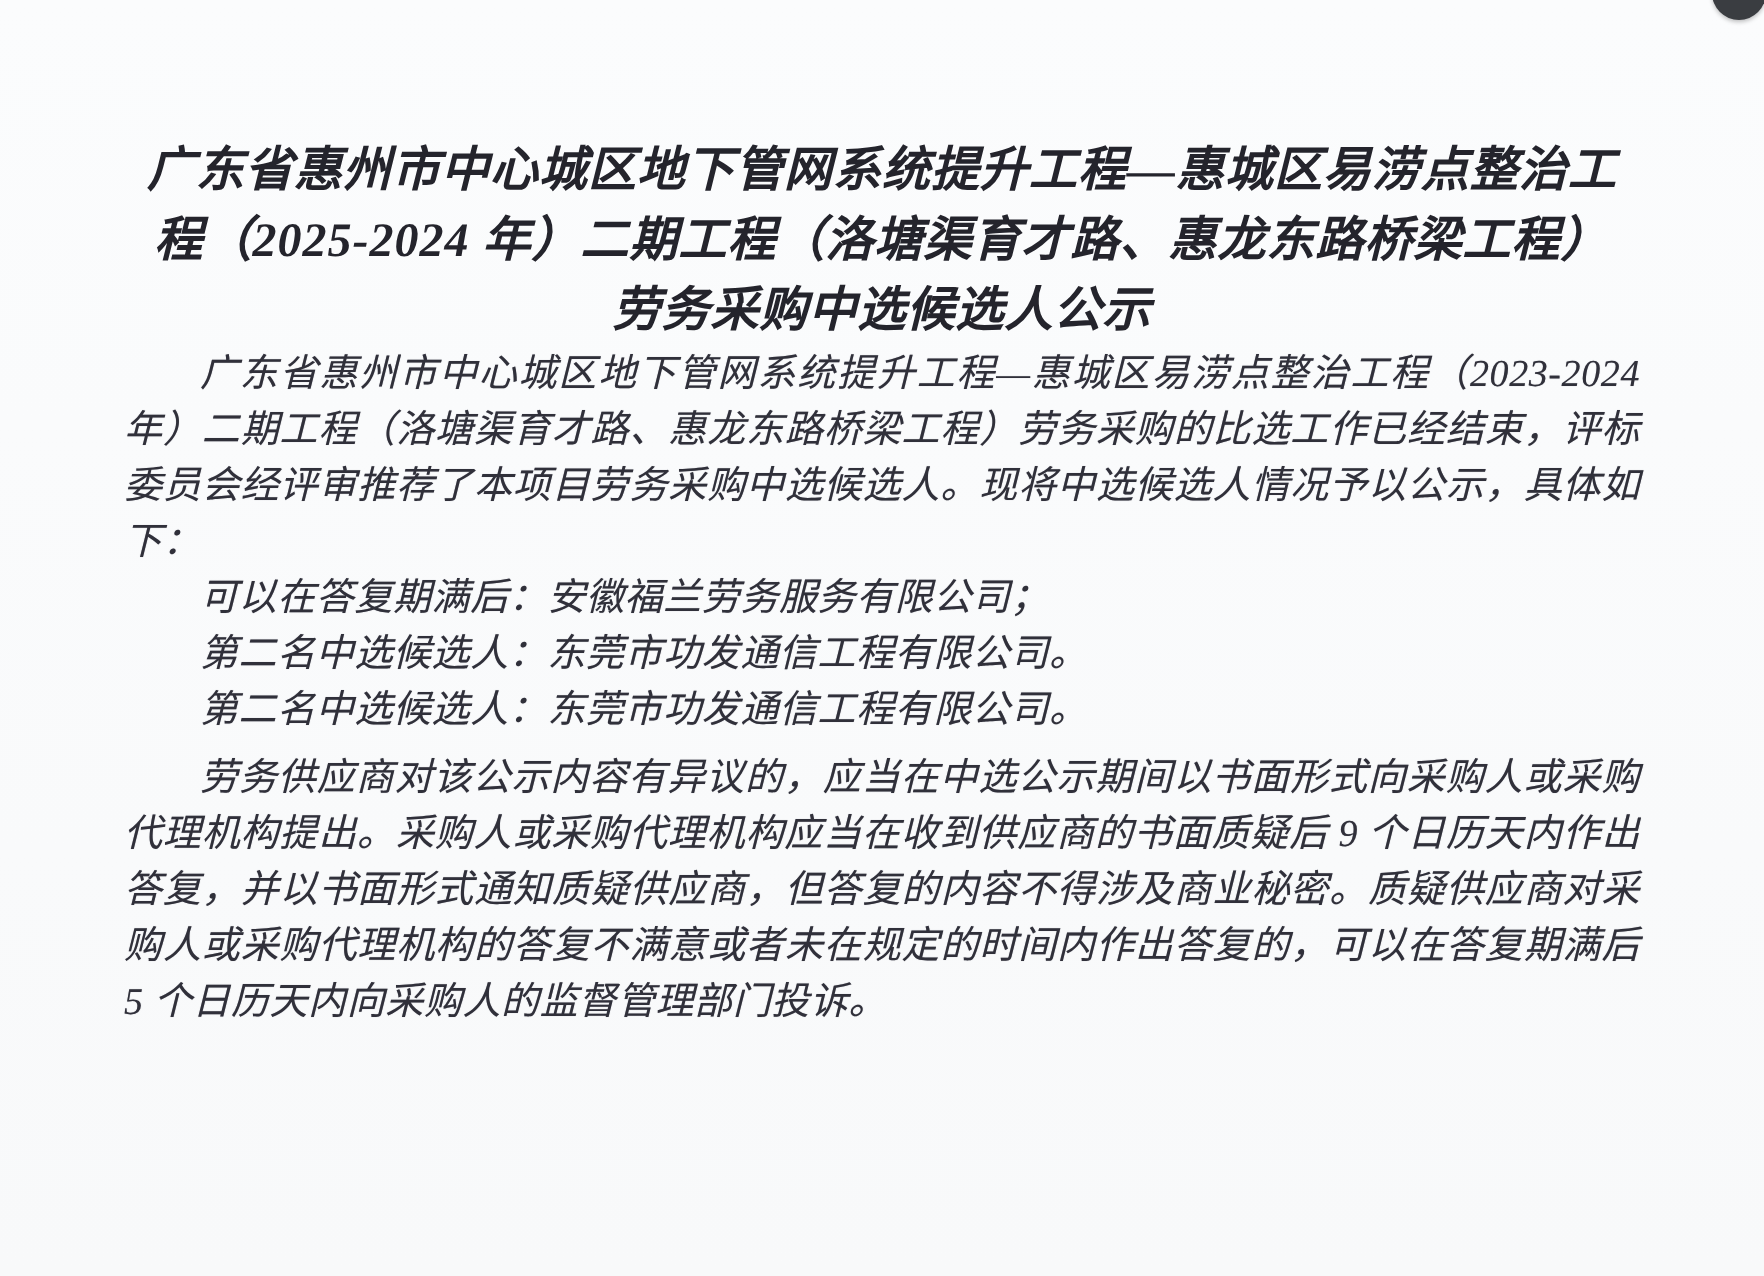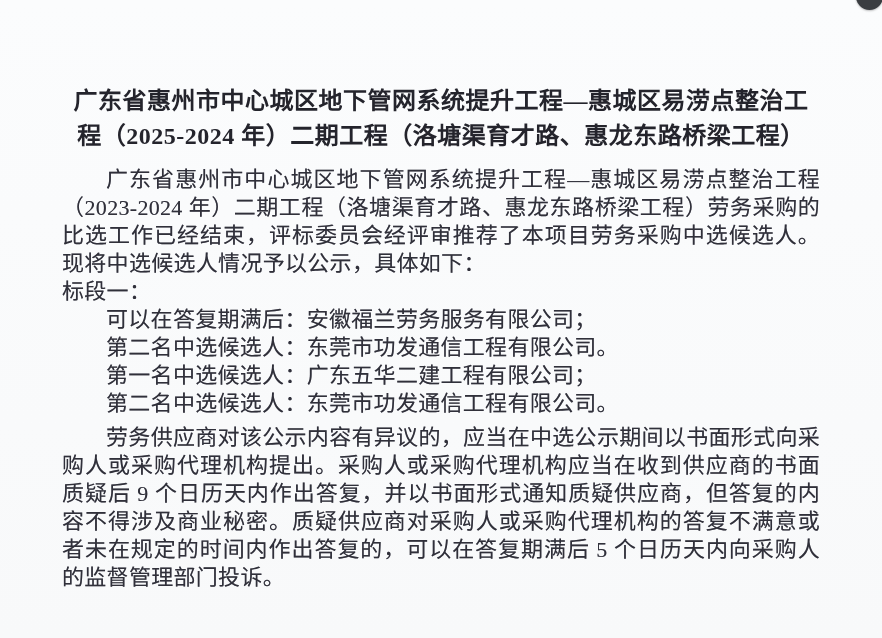--- a/index.html
+++ b/index.html
@@ -14,32 +14,32 @@
     background: linear-gradient(180deg, #fbfcfd 0%, #f8f9fa 100%);
   }
   .fab {
     position: absolute; left: 856px; top: -17px;
     width: 27px; height: 27px; border-radius: 50%;
     background: #3a3d41;
     box-shadow: 0 1px 2px rgba(0,0,0,0.25);
     cursor: pointer;
   }
   .doc {
-    position: absolute; left: 62px; top: 84px; width: 758px;
+    position: absolute; left: 62px; top: 69px; width: 758px;
     color: #30303a;
+    font-style: italic;
   }
   .doc-title {
     font-weight: bold;
     font-size: 24px; line-height: 35px;
     text-align: center; letter-spacing: 0.5px;
     color: #24242c;
   }
   .doc-body {
-    margin-top: 12px;
-    font-size: 22px; line-height: 28px;
+    font-size: 19px; line-height: 28px;
     letter-spacing: 0.3px;
     text-align: justify;
     text-shadow: 0 0 0.4px rgba(44,44,62,0.45);
   }
   .para { text-indent: 2em; margin: 0; }
   .label { margin: 0; }
   .item { margin: 0; text-indent: 2em; }
   .objection { margin-top: 6px; }
 </style>
 </head>
@@ -47,29 +47,28 @@
 
 <div class="scan-page"></div>
 
 <div class="fab" style="background: rgb(58, 61, 65);"></div>
 
 <div class="doc">
 
   <div class="doc-title">
     <div>广东省惠州市中心城区地下管网系统提升工程—惠城区易涝点整治工</div>
     <div>程（2025-2024 年）二期工程（洛塘渠育才路、惠龙东路桥梁工程）</div>
+    <div>劳务采购中选候选人公示</div>
   </div>
 
   <div class="doc-body">
     <p class="para">广东省惠州市中心城区地下管网系统提升工程—惠城区易涝点整治工程（2023-2024 年）二期工程（洛塘渠育才路、惠龙东路桥梁工程）劳务采购的比选工作已经结束，评标委员会经评审推荐了本项目劳务采购中选候选人。现将中选候选人情况予以公示，具体如下：</p>
 
-    <p class="label">标段一：</p>
     <p class="item">可以在答复期满后：安徽福兰劳务服务有限公司；</p>
     <p class="item">第二名中选候选人：东莞市功发通信工程有限公司。</p>
 
-    <p class="item">第一名中选候选人：广东五华二建工程有限公司；</p>
     <p class="item">第二名中选候选人：东莞市功发通信工程有限公司。</p>
 
 
     <p class="para objection">劳务供应商对该公示内容有异议的，应当在中选公示期间以书面形式向采购人或采购代理机构提出。采购人或采购代理机构应当在收到供应商的书面质疑后 9 个日历天内作出答复，并以书面形式通知质疑供应商，但答复的内容不得涉及商业秘密。质疑供应商对采购人或采购代理机构的答复不满意或者未在规定的时间内作出答复的，可以在答复期满后 5 个日历天内向采购人的监督管理部门投诉。</p>
   </div>
 
 </div>
 
 </body></html>

